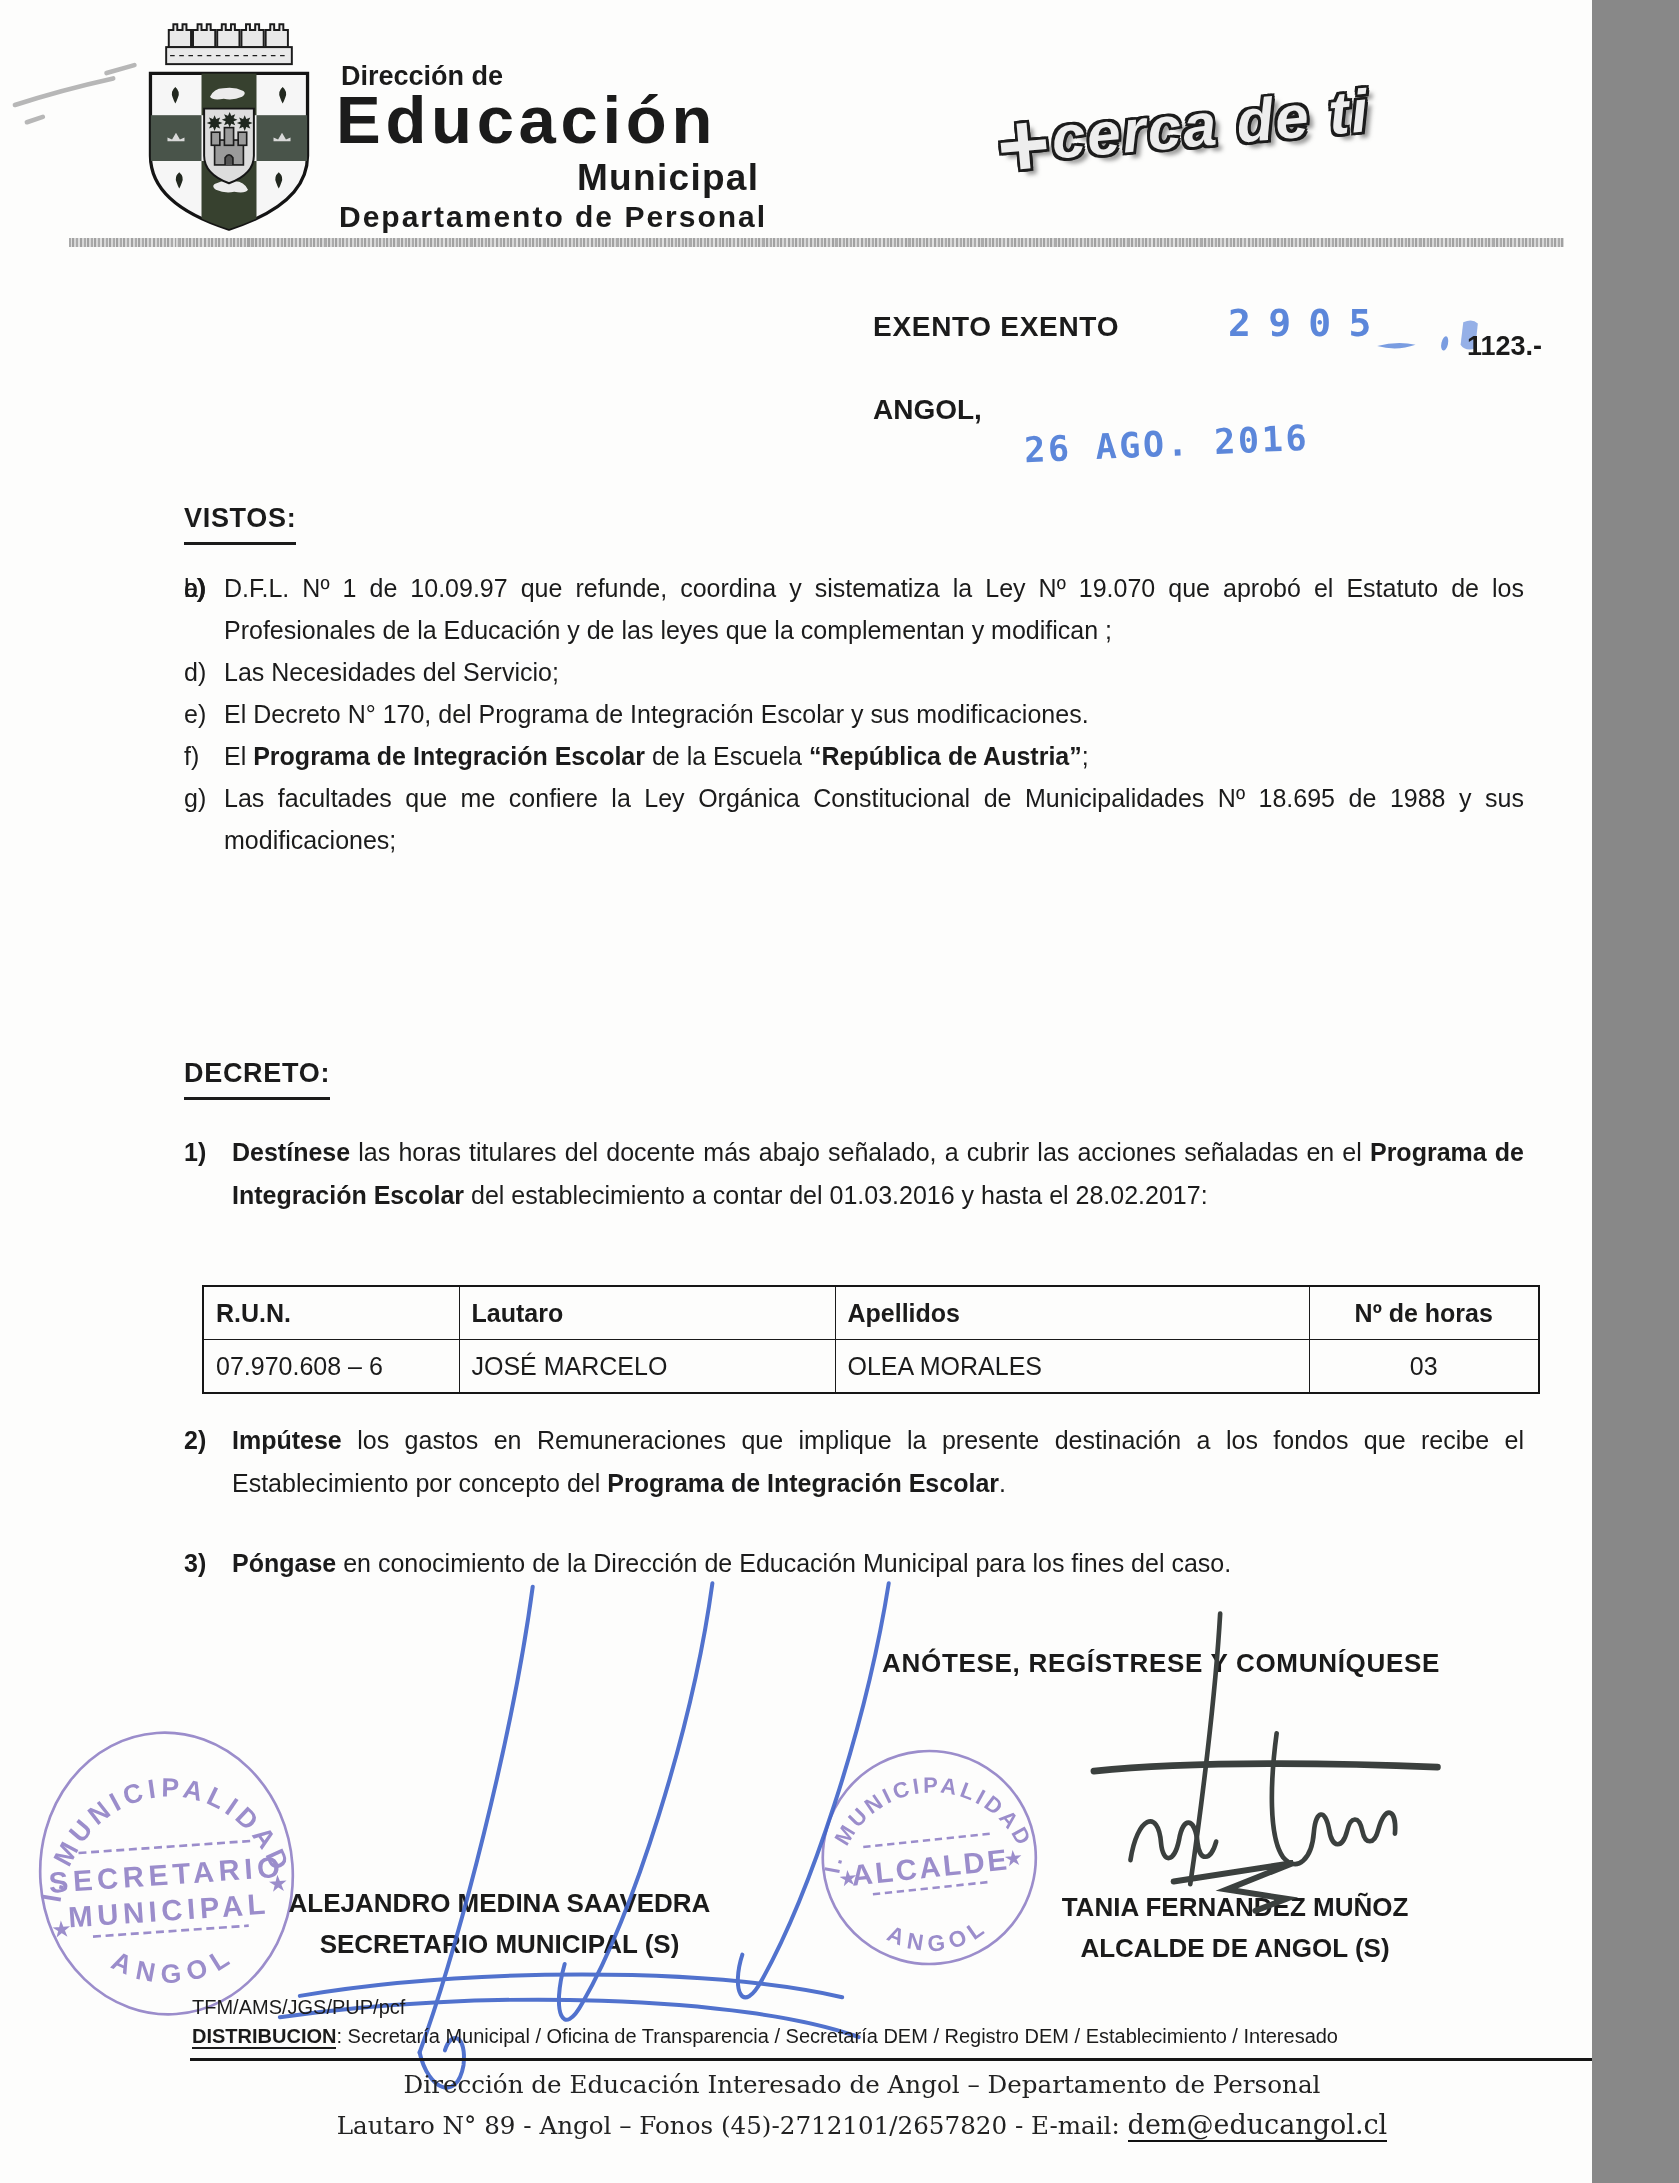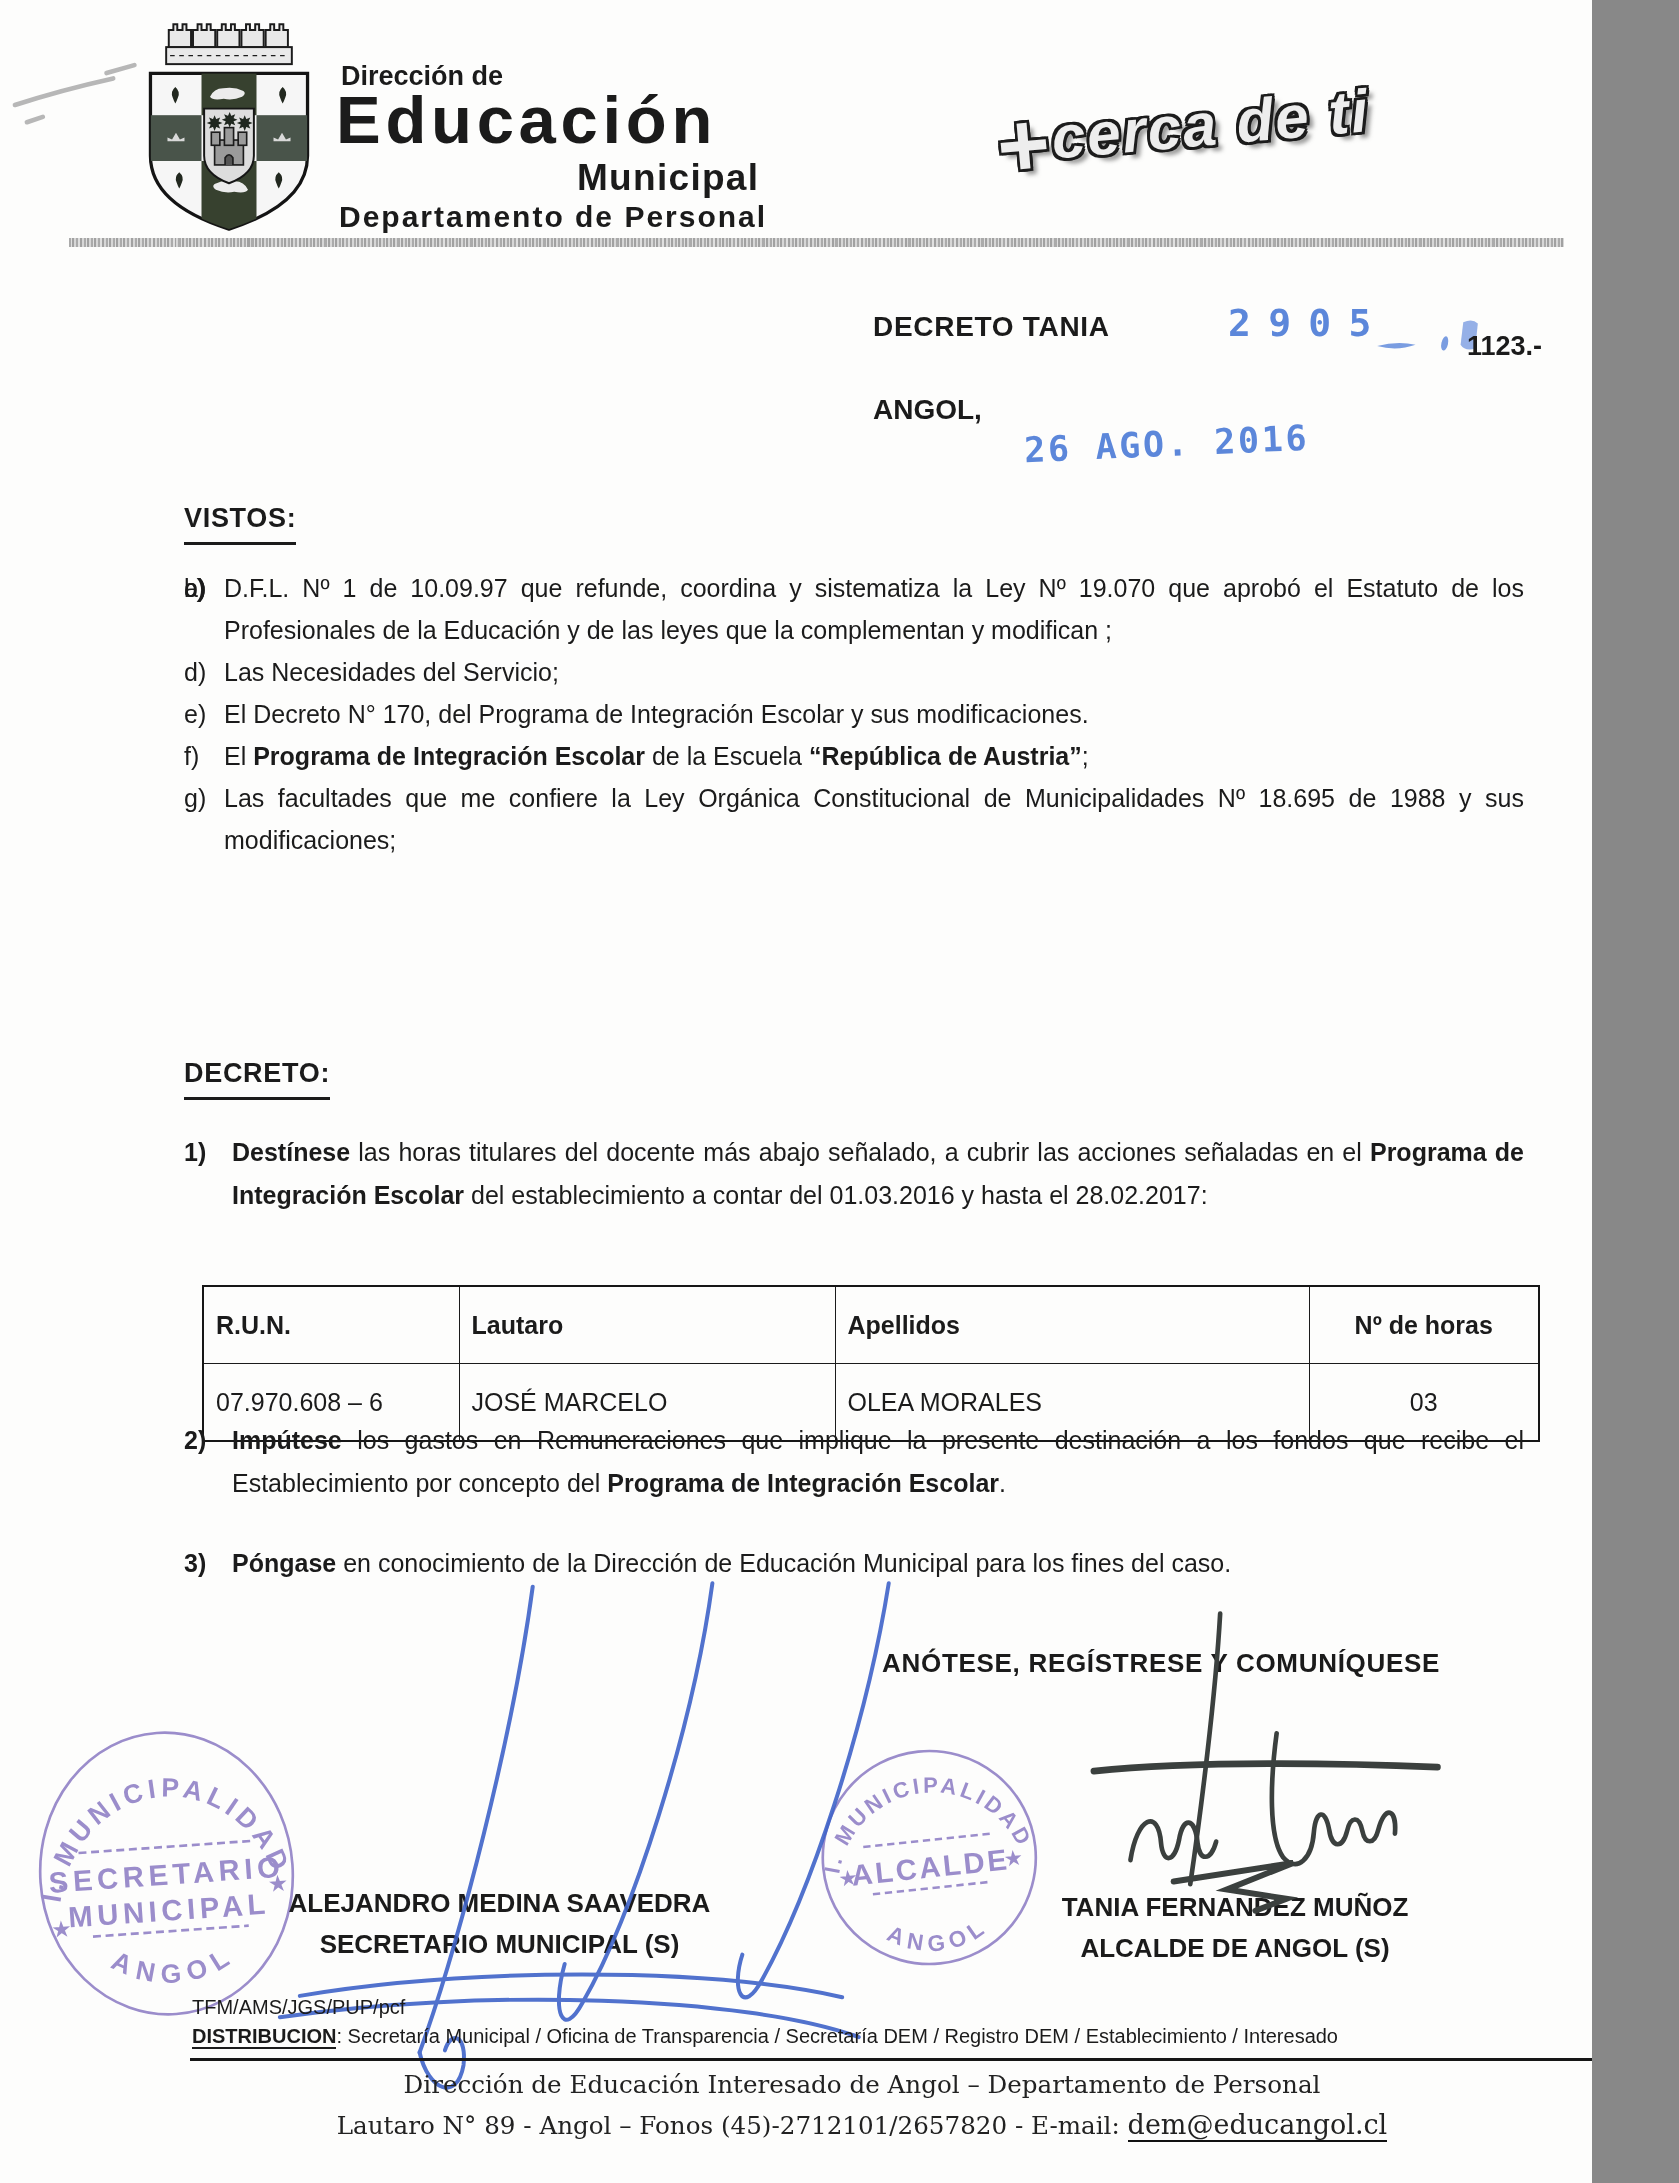--- a/index.html
+++ b/index.html
@@ -37,21 +37,21 @@
   .ltr{position:absolute;left:0;top:0;}
   .d-item{left:184px;width:1340px;padding-left:48px;box-sizing:border-box;position:absolute;
       text-align:justify;font-size:25px;line-height:43px;}
   .d-item .ltr{font-weight:700;}
   #decreto-item-0{top:1131px;}
   #decreto-item-1{top:1419px;}
   #decreto-item-2{top:1542px;}
   
   #main-table{position:absolute;left:202px;top:1285px;width:1335px;border-collapse:collapse;
       table-layout:fixed;font-size:25px;border:2px solid #161616;}
-  #main-table th,#main-table td{border:1.3px solid #1b1b1b;height:44px;padding:16px 12px;overflow:hidden;}
+  #main-table th,#main-table td{border:1.3px solid #1b1b1b;height:44px;padding:4px 12px;overflow:hidden;}
   #main-table th{text-align:left;font-weight:700;}
   #main-table th:last-child,#main-table td:last-child{text-align:center;}
   
   #closing{left:882px;top:1648px;font-size:26px;font-weight:700;letter-spacing:0.7px;}
   .signer{text-align:center;font-weight:700;font-size:26px;line-height:41px;}
   #left-signer{left:200px;top:1883px;width:599px;}
   #right-signer{left:998px;top:1887px;width:474px;}
   .stamp{opacity:.88;}
   svg{display:block;}
   .sig{pointer-events:none;}
@@ -135,21 +135,21 @@
 
   <div class="abs" id="hdr-dir">Dirección de</div>
   <div class="abs" id="hdr-edu">Educación</div>
   <div class="abs" id="hdr-mun">Municipal</div>
   <div class="abs" id="hdr-dep">Departamento de Personal</div>
 
   <div class="abs" id="slogan"><span class="plus">+</span><span class="script">cerca de ti</span></div>
 
   <div class="abs" id="hdr-rule"></div>
 
-  <div class="abs" id="decree-label">DECRETO TANIA</div>
+  <div class="abs" id="decree-label">EXENTO EXENTO</div>
   <div class="abs" id="stamp-number">2905</div>
   <svg class="abs" style="left:1357px;top:309px" width="133" height="53" viewBox="0 0 200 80">
     <g fill="var(--stamp-blue)" opacity=".75">
       <path d="M30 56 q30 -8 58 -2 q-28 10 -58 2 z"></path>
       <ellipse cx="132" cy="52" rx="5" ry="11" transform="rotate(12 132 52)"></ellipse>
       <path d="M160 20 q14 -6 22 2 l-4 38 q-16 4 -22 -6 z" opacity=".8"></path>
     </g>
   </svg>
   <div class="abs" id="typed-number">1123.-</div>
   <div class="abs" id="city-label">ANGOL,</div>

